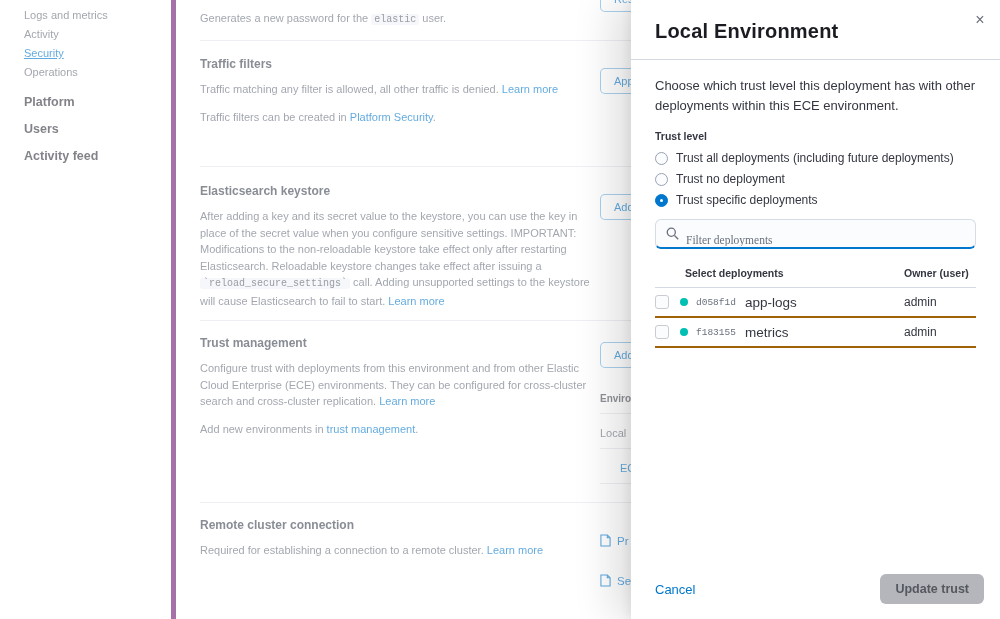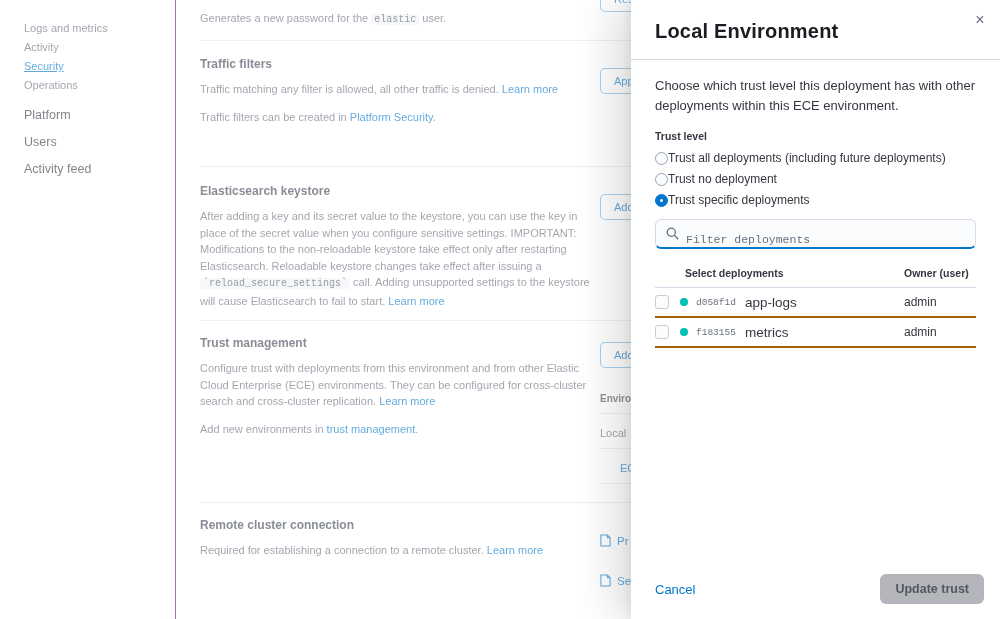--- a/index.html
+++ b/index.html
@@ -2,25 +2,25 @@
 <html style="--accent: #0077cc; --success: #00bfb3; --text: #343741; --subdued: #69707d; --border: #d3dae6;"><head>
 <meta charset="utf-8">
 <style>
   * { margin:0; padding:0; box-sizing:border-box; }
   html,body { width:1000px; height:619px; overflow:hidden; }
   body { font-family:"Liberation Sans", sans-serif; background:#fff; position:relative; color:#343741; }
 
   
   .app { position:absolute; inset:0; background:#fff; z-index:0; }
 
-  .sidenav { position:absolute; left:0; top:0; width:176px; height:100%; border-right:1px solid #701a75; padding:22px 0 0 24px; }
+  .sidenav { position:absolute; left:0; top:0; width:176px; height:100%; border-right:5px solid #701a75; padding:9px 0 0 24px; }
   .sub { display:block; font-size:11px; color:#69707d; margin-bottom:7px; text-decoration:none; cursor:pointer; }
   .sub.active { color:var(--accent,#0077cc); text-decoration:underline; }
   .sections { margin-top:17px; }
-  .sect { display:block; font-size:12.5px; font-weight:400; color:#343741; margin-bottom:13px; text-decoration:none; cursor:pointer; }
+  .sect { display:block; font-size:12.5px; font-weight:700; color:#343741; margin-bottom:13px; text-decoration:none; cursor:pointer; }
 
   .content { position:absolute; left:200px; top:0; width:600px; height:100%; }
   .sec { position:absolute; width:400px; }
   .sec-title { font-size:12px; font-weight:700; color:#404754; margin-bottom:10px; }
   .body-text { font-size:11px; line-height:16.5px; color:#69707d; margin-bottom:11px; width:398px; }
   .link { color:var(--accent,#0077cc); text-decoration:none; cursor:pointer; }
   .inline-code { font-family:"Liberation Mono", monospace; font-size:10px; background:#f0f2f7; border-radius:3px; padding:0 3px; color:#5a606b; }
 
   .sec-password { top:10px; }
   .sec-traffic  { top:57px; }
@@ -53,30 +53,30 @@
             box-shadow:-16px 0 40px rgba(0,0,0,.14), -3px 0 8px rgba(0,0,0,.06); }
   .flyout-header { padding:20px 24px 16px; border-bottom:1px solid #d3dae6; }
   .flyout-title { font-size:20px; font-weight:600; color:#1a1c21; letter-spacing:.2px; }
   .flyout-close { position:absolute; top:8px; right:8px; width:24px; height:24px; border:none; background:transparent;
                   color:#69707d; font-size:16px; cursor:pointer; line-height:22px; }
 
   .flyout-body { padding:16px 24px 0; }
   .intro { font-size:13px; line-height:20px; color:#343741; }
   .field-label { margin-top:14px; font-size:10.5px; font-weight:700; color:#343741; }
   .radio-group { margin-top:9px; }
-  .radio-row { display:flex; align-items:center; gap:0; margin-bottom:7px; cursor:pointer; }
+  .radio-row { display:flex; align-items:center; gap:8px; margin-bottom:7px; cursor:pointer; }
   .radio { width:13px; height:13px; border-radius:50%; border:1px solid #98a2b3; background:#fbfcfd; flex:none; position:relative; }
   .radio.checked { border-color:var(--accent,#0077cc); background:var(--accent,#0077cc); }
   .radio.checked::after { content:""; position:absolute; inset:4px; border-radius:50%; background:#fff; }
   .radio-label { font-size:12px; color:#343741; white-space:nowrap; }
 
   .search-box { margin-top:12px; height:30px; background:#fbfcfd; border:1px solid #d6dce6;
                 border-bottom:2px solid var(--accent,#0077cc); border-radius:6px;
                 display:flex; align-items:center; padding:0 10px; gap:7px; }
-  .search-box input { border:none; outline:none; background:transparent; font-size:11.5px; color:#343741; flex:1; font-family:Liberation Mono, monospace;margin-top:12px; }
+  .search-box input { border:none; outline:none; background:transparent; font-size:11.5px; color:#343741; flex:1; font-family:Liberation Serif, serif;margin-top:12px; }
   .search-box input::placeholder { color:#69707d; opacity:1; }
 
   .dep-table { margin-top:18px; }
   .dep-head { display:flex; align-items:flex-end; padding-bottom:8px; border-bottom:1px solid #d3dae6; }
   .dep-head .h1 { flex:1; padding-left:30px; font-size:10.5px; font-weight:700; color:#343741; }
   .dep-head .h2 { width:72px; font-size:10.5px; font-weight:700; color:#343741; }
   .dep-row { display:flex; align-items:center; height:30px; border-bottom:2px solid #a16207; }
   .checkbox { width:14px; height:14px; border:1px solid #c9ccd2; border-radius:3px; background:#fbfcfd; flex:none; cursor:pointer; }
   .dot { width:8px; height:8px; border-radius:50%; background:var(--success,#00bfb3); margin-left:11px; flex:none; }
   .dep-id { font-family:"Liberation Mono", monospace; font-size:9.5px; color:#69707d; margin-left:8px; }

